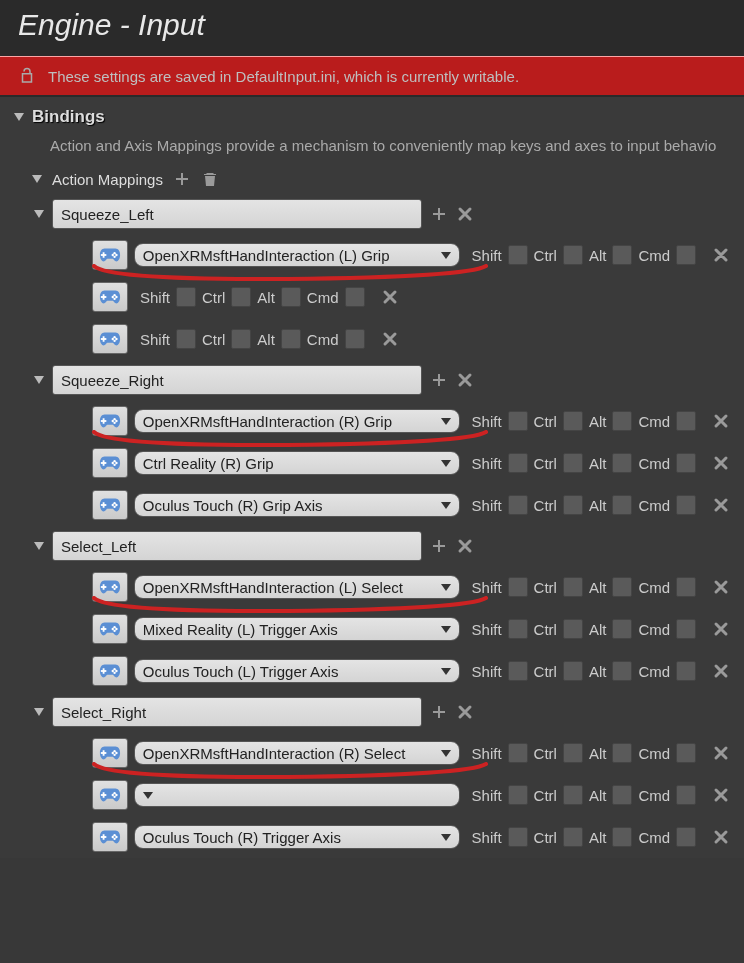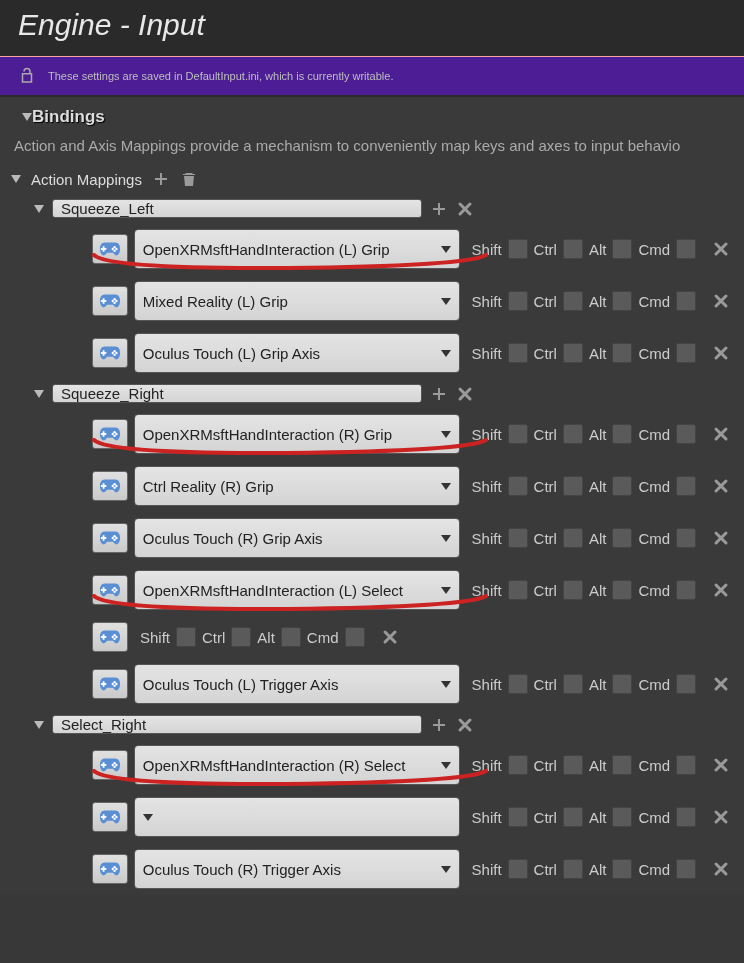--- a/index.html
+++ b/index.html
@@ -1,39 +1,39 @@
 <!DOCTYPE html>
 <html><head>
 <meta charset="utf-8">
 <style>
 * { margin:0; padding:0; box-sizing:border-box; font-family:"Segoe UI",Arial,sans-serif; }
 body { background:#383838; color:#ccc; width:744px; height:963px; overflow:hidden; }
 .hdr { background:#2a2a2a; padding:8px 18px 14px; border-bottom:1px solid #fca5a5;font-style:italic; }
 .hdr h1 { color:#e8e8e8; font-size:30px; font-weight:400; }
 .hdr p { color:#9a9a9a; font-size:15px; margin-top:6px; }
-.notice { background:#4c1d95; padding:10px 18px; border-bottom:2px solid #2a2a2a; display:flex; align-items:center; gap:12px; font-size:11px; color:#bfbfbf; }
+.notice { background:#b91c1c; padding:10px 18px; border-bottom:2px solid #2a2a2a; display:flex; align-items:flex-end; gap:12px; font-size:15px; color:#bfbfbf; }
 .lock { width:18px; height:18px; position:relative; }
 .lock svg { width:18px; height:18px; fill:#aaa; }
 .sec { background:#3a3a3a; }
-.sec-hdr { padding:10px 22px; display:flex; align-items:center; }
+.sec-hdr { padding:10px 14px; display:flex; align-items:center; gap:8px; }
 .tri { width:0; height:0; border-left:5px solid transparent; border-right:5px solid transparent; border-top:8px solid #bbb; }
 .sec-title { font-weight:bold; font-size:17px; color:#ddd; text-shadow:1px 1px 1px #000; }
-.sec-desc { padding:0 14px 10px 14px; font-size:15px; color:#aaa; white-space:nowrap; overflow:hidden; }
-.am-row { display:flex; align-items:center; gap:10px; padding:6px 11px; }
+.sec-desc { padding:0 14px 10px 50px; font-size:15px; color:#aaa; white-space:nowrap; overflow:hidden; }
+.am-row { display:flex; align-items:center; gap:10px; padding:6px 32px; }
 .am-label { font-size:15px; color:#ddd; }
 .plus-ic,.trash-ic,.x-ic { width:18px; height:18px; cursor:pointer; display:flex; align-items:center; justify-content:center; }
 .plus-ic svg,.trash-ic svg,.x-ic svg { fill:#9a9a9a; width:16px; height:16px; }
 .grp { padding-left:34px; }
 .grp-row { display:flex; align-items:center; gap:8px; padding:5px 14px 5px 0; }
-.txt { background:linear-gradient(#e4e4e4,#d4d4d4); border:1px solid #555; border-radius:3px; padding:4px 8px; font-size:15px; color:#222; width:370px; height:19px; }
+.txt { background:linear-gradient(#e4e4e4,#d4d4d4); border:1px solid #555; border-radius:3px; padding:4px 8px; font-size:15px; color:#222; width:370px; height:30px; }
 .bind { padding-left:58px; position:relative; }
 .bind-row { display:flex; align-items:center; gap:6px; padding:6px 14px 6px 0; }
 .pad { width:36px; height:30px; background:linear-gradient(#e0e0e0,#cacaca); border:1px solid #666; border-radius:3px; display:flex; align-items:center; justify-content:center; }
 .pad svg { width:22px; height:18px; }
-.sel { background:linear-gradient(#e4e4e4,#d4d4d4); border:1px solid #555; border-radius:4px; padding:4px 8px; font-size:15px; color:#222; width:328px; height:40px; display:flex; align-items:center; justify-content:space-between; cursor:pointer; }
+.sel { background:linear-gradient(#e4e4e4,#d4d4d4); border:1px solid #555; border-radius:9px; padding:4px 8px; font-size:15px; color:#222; width:328px; height:24px; display:flex; align-items:center; justify-content:space-between; cursor:pointer; }
 .sel-arr { width:0; height:0; border-left:5px solid transparent; border-right:5px solid transparent; border-top:7px solid #333; }
 .mods { display:flex; align-items:center; gap:6px; margin-left:6px; font-size:15px; color:#ccc; }
 .cb { width:20px; height:20px; background:#5a5a5a; border:1px solid #444; border-radius:2px; cursor:pointer; }
 .underline { position:absolute; left:54px; top:30px; pointer-events:none; z-index:5; }
 </style>
 </head>
 <body>
 
 <div class="hdr">
   <h1>Engine - Input</h1>
@@ -129,58 +129,50 @@
               <svg viewBox="0 0 24 18">
                 <path fill="#5b8fd4" d="M6 2h12c3 0 5 3 5 7s-2 7-4 7c-2 0-3-3-4-3H9c-1 0-2 3-4 3-2 0-4-3-4-7s2-7 5-7z"></path>
                 <rect x="4" y="6" width="2" height="6" fill="#fff"></rect>
                 <rect x="2" y="8" width="6" height="2" fill="#fff"></rect>
                 <circle cx="17" cy="7" r="1.3" fill="#fff"></circle>
                 <circle cx="19" cy="9" r="1.3" fill="#fff"></circle>
                 <circle cx="17" cy="11" r="1.3" fill="#fff"></circle>
                 <circle cx="15" cy="9" r="1.3" fill="#fff"></circle>
               </svg>
             </span>
-            <div class="sel">
-              <span>Mixed Reality (L) Grip</span>
-              <span class="sel-arr"></span>
-            </div>
-            <div class="mods">
-              <span>Shift</span>
-              <span class="cb"></span>
-              <span>Ctrl</span>
-              <span class="cb"></span>
-              <span>Alt</span>
-              <span class="cb"></span>
-              <span>Cmd</span>
-              <span class="cb"></span>
-            </div>
-            <span class="x-ic" style="margin-left:10px">
-              <svg viewBox="0 0 16 16">
-                <path d="M3 3l10 10M13 3L3 13" stroke="#9a9a9a" stroke-width="3" stroke-linecap="round"></path>
-              </svg>
-            </span>
-          </div>
-        </div>
-        <div class="bind">
-          <div class="bind-row">
-            <span class="pad">
-              <svg viewBox="0 0 24 18">
-                <path fill="#5b8fd4" d="M6 2h12c3 0 5 3 5 7s-2 7-4 7c-2 0-3-3-4-3H9c-1 0-2 3-4 3-2 0-4-3-4-7s2-7 5-7z"></path>
-                <rect x="4" y="6" width="2" height="6" fill="#fff"></rect>
-                <rect x="2" y="8" width="6" height="2" fill="#fff"></rect>
-                <circle cx="17" cy="7" r="1.3" fill="#fff"></circle>
-                <circle cx="19" cy="9" r="1.3" fill="#fff"></circle>
-                <circle cx="17" cy="11" r="1.3" fill="#fff"></circle>
-                <circle cx="15" cy="9" r="1.3" fill="#fff"></circle>
-              </svg>
-            </span>
-            <div class="sel">
-              <span>Oculus Touch (L) Grip Axis</span>
-              <span class="sel-arr"></span>
-            </div>
+            <div class="mods">
+              <span>Shift</span>
+              <span class="cb"></span>
+              <span>Ctrl</span>
+              <span class="cb"></span>
+              <span>Alt</span>
+              <span class="cb"></span>
+              <span>Cmd</span>
+              <span class="cb"></span>
+            </div>
+            <span class="x-ic" style="margin-left:10px">
+              <svg viewBox="0 0 16 16">
+                <path d="M3 3l10 10M13 3L3 13" stroke="#9a9a9a" stroke-width="3" stroke-linecap="round"></path>
+              </svg>
+            </span>
+          </div>
+        </div>
+        <div class="bind">
+          <div class="bind-row">
+            <span class="pad">
+              <svg viewBox="0 0 24 18">
+                <path fill="#5b8fd4" d="M6 2h12c3 0 5 3 5 7s-2 7-4 7c-2 0-3-3-4-3H9c-1 0-2 3-4 3-2 0-4-3-4-7s2-7 5-7z"></path>
+                <rect x="4" y="6" width="2" height="6" fill="#fff"></rect>
+                <rect x="2" y="8" width="6" height="2" fill="#fff"></rect>
+                <circle cx="17" cy="7" r="1.3" fill="#fff"></circle>
+                <circle cx="19" cy="9" r="1.3" fill="#fff"></circle>
+                <circle cx="17" cy="11" r="1.3" fill="#fff"></circle>
+                <circle cx="15" cy="9" r="1.3" fill="#fff"></circle>
+              </svg>
+            </span>
             <div class="mods">
               <span>Shift</span>
               <span class="cb"></span>
               <span>Ctrl</span>
               <span class="cb"></span>
               <span>Alt</span>
               <span class="cb"></span>
               <span>Cmd</span>
               <span class="cb"></span>
             </div>
@@ -307,20 +299,34 @@
             </div>
             <span class="x-ic" style="margin-left:10px">
               <svg viewBox="0 0 16 16">
                 <path d="M3 3l10 10M13 3L3 13" stroke="#9a9a9a" stroke-width="3" stroke-linecap="round"></path>
               </svg>
             </span>
           </div>
         </div>
       </div>
       <div class="grp">
+        <div class="grp-row">
+          <span class="tri"></span>
+          <input class="txt" value="Select_Left" style="">
+          <span class="plus-ic">
+            <svg viewBox="0 0 16 16">
+              <path d="M7 2h2v5h5v2H9v5H7V9H2V7h5V2z"></path>
+            </svg>
+          </span>
+          <span class="x-ic">
+            <svg viewBox="0 0 16 16">
+              <path d="M3 3l10 10M13 3L3 13" stroke="#9a9a9a" stroke-width="3" stroke-linecap="round"></path>
+            </svg>
+          </span>
+        </div>
         <div class="bind">
           <svg class="underline" width="400" height="20">
             <path d="M6 2 Q 20 16 200 15 Q 380 13 398 2" stroke="#cc2222" stroke-width="4" fill="none" stroke-linecap="round"></path>
           </svg>
           <div class="bind-row">
             <span class="pad">
               <svg viewBox="0 0 24 18">
                 <path fill="#5b8fd4" d="M6 2h12c3 0 5 3 5 7s-2 7-4 7c-2 0-3-3-4-3H9c-1 0-2 3-4 3-2 0-4-3-4-7s2-7 5-7z"></path>
                 <rect x="4" y="6" width="2" height="6" fill="#fff"></rect>
                 <rect x="2" y="8" width="6" height="2" fill="#fff"></rect>
@@ -357,20 +363,24 @@
               <svg viewBox="0 0 24 18">
                 <path fill="#5b8fd4" d="M6 2h12c3 0 5 3 5 7s-2 7-4 7c-2 0-3-3-4-3H9c-1 0-2 3-4 3-2 0-4-3-4-7s2-7 5-7z"></path>
                 <rect x="4" y="6" width="2" height="6" fill="#fff"></rect>
                 <rect x="2" y="8" width="6" height="2" fill="#fff"></rect>
                 <circle cx="17" cy="7" r="1.3" fill="#fff"></circle>
                 <circle cx="19" cy="9" r="1.3" fill="#fff"></circle>
                 <circle cx="17" cy="11" r="1.3" fill="#fff"></circle>
                 <circle cx="15" cy="9" r="1.3" fill="#fff"></circle>
               </svg>
             </span>
+            <div class="sel">
+              <span>Mixed Reality (L) Trigger Axis</span>
+              <span class="sel-arr"></span>
+            </div>
             <div class="mods">
               <span>Shift</span>
               <span class="cb"></span>
               <span>Ctrl</span>
               <span class="cb"></span>
               <span>Alt</span>
               <span class="cb"></span>
               <span>Cmd</span>
               <span class="cb"></span>
             </div>

